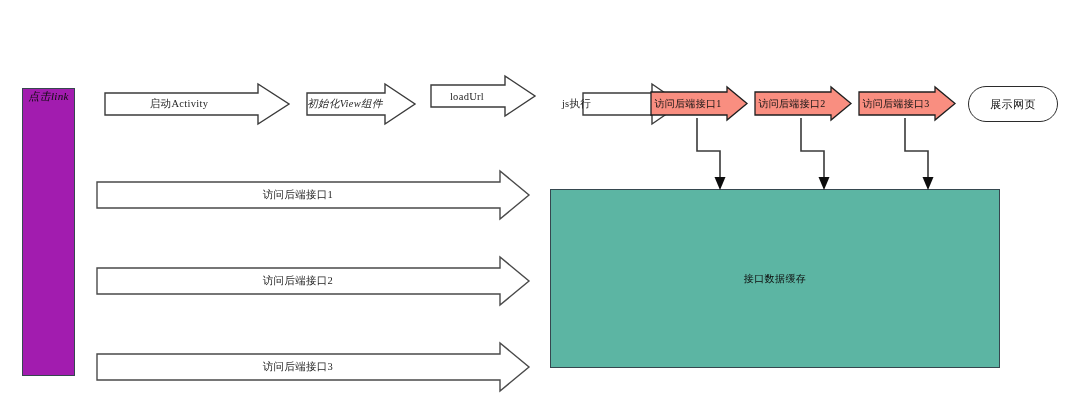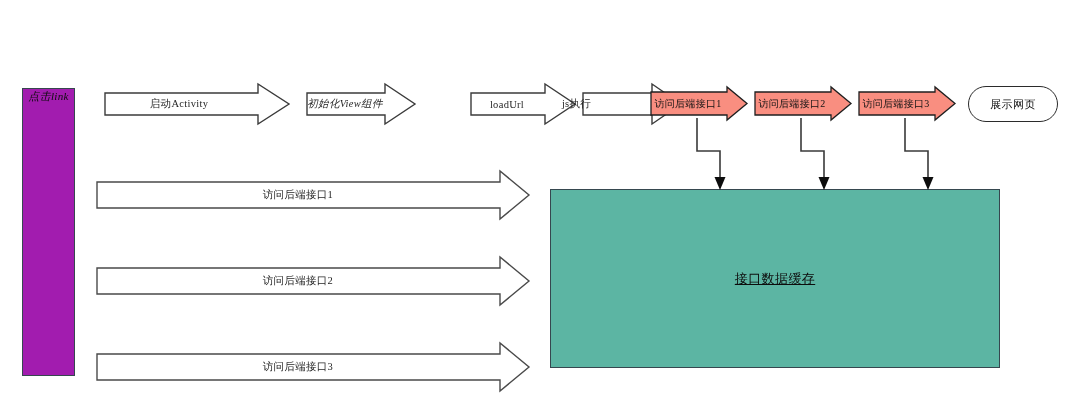--- a/index.html
+++ b/index.html
@@ -45,24 +45,23 @@
     top: 189px;
     width: 450px;
     height: 179px;
     background: #5CB5A3;
     border: 1px solid #36474f;
     display: flex;
     align-items: center;
     justify-content: center;
   }
   .teal-box .label {
-    font-size: 13px;
+    font-size: 10px;
     color: #0d0d0d;
     letter-spacing: 0.4px;
-    text-decoration: underline;
   }
   
   .rounded-box {
     left: 968px;
     top: 86px;
     width: 90px;
     height: 36px;
     background: #ffffff;
     border: 1.4px solid #2b2b2b;
     border-radius: 18px;
@@ -119,21 +118,21 @@
     <span class="label" style="width:150px; height:42px;">启动Activity</span>
   </div>
 
   <div class="arrow white-arrow" style="left:306px; top:83px; width:110px; height:42px;font-style:italic;">
     <svg width="110" height="42" viewBox="0 0 110 42" preserveAspectRatio="none">
       <polygon points="1,10 79,10 79,1 109,21 79,41 79,32 1,32" fill="#ffffff" stroke="#3b3b3b" stroke-width="1.4"></polygon>
     </svg>
     <span class="label" style="width:78px; height:42px;">初始化View组件</span>
   </div>
 
-  <div class="arrow white-arrow" style="left:430px; top:83px; width:106px; height:42px;margin-left:40px;">
+  <div class="arrow white-arrow" style="left:430px; top:75px; width:106px; height:42px;">
     <svg width="106" height="42" viewBox="0 0 106 42" preserveAspectRatio="none">
       <polygon points="1,10 75,10 75,1 105,21 75,41 75,32 1,32" fill="#ffffff" stroke="#3b3b3b" stroke-width="1.4"></polygon>
     </svg>
     <span class="label" style="width:74px; height:42px;">loadUrl</span>
   </div>
 
   <div class="arrow white-arrow" style="left:542px; top:83px; width:100px; height:42px;padding-left:40px;">
     <svg width="100" height="42" viewBox="0 0 100 42" preserveAspectRatio="none">
       <polygon points="1,10 70,10 70,1 99,21 70,41 70,32 1,32" fill="#ffffff" stroke="#3b3b3b" stroke-width="1.4"></polygon>
     </svg>

